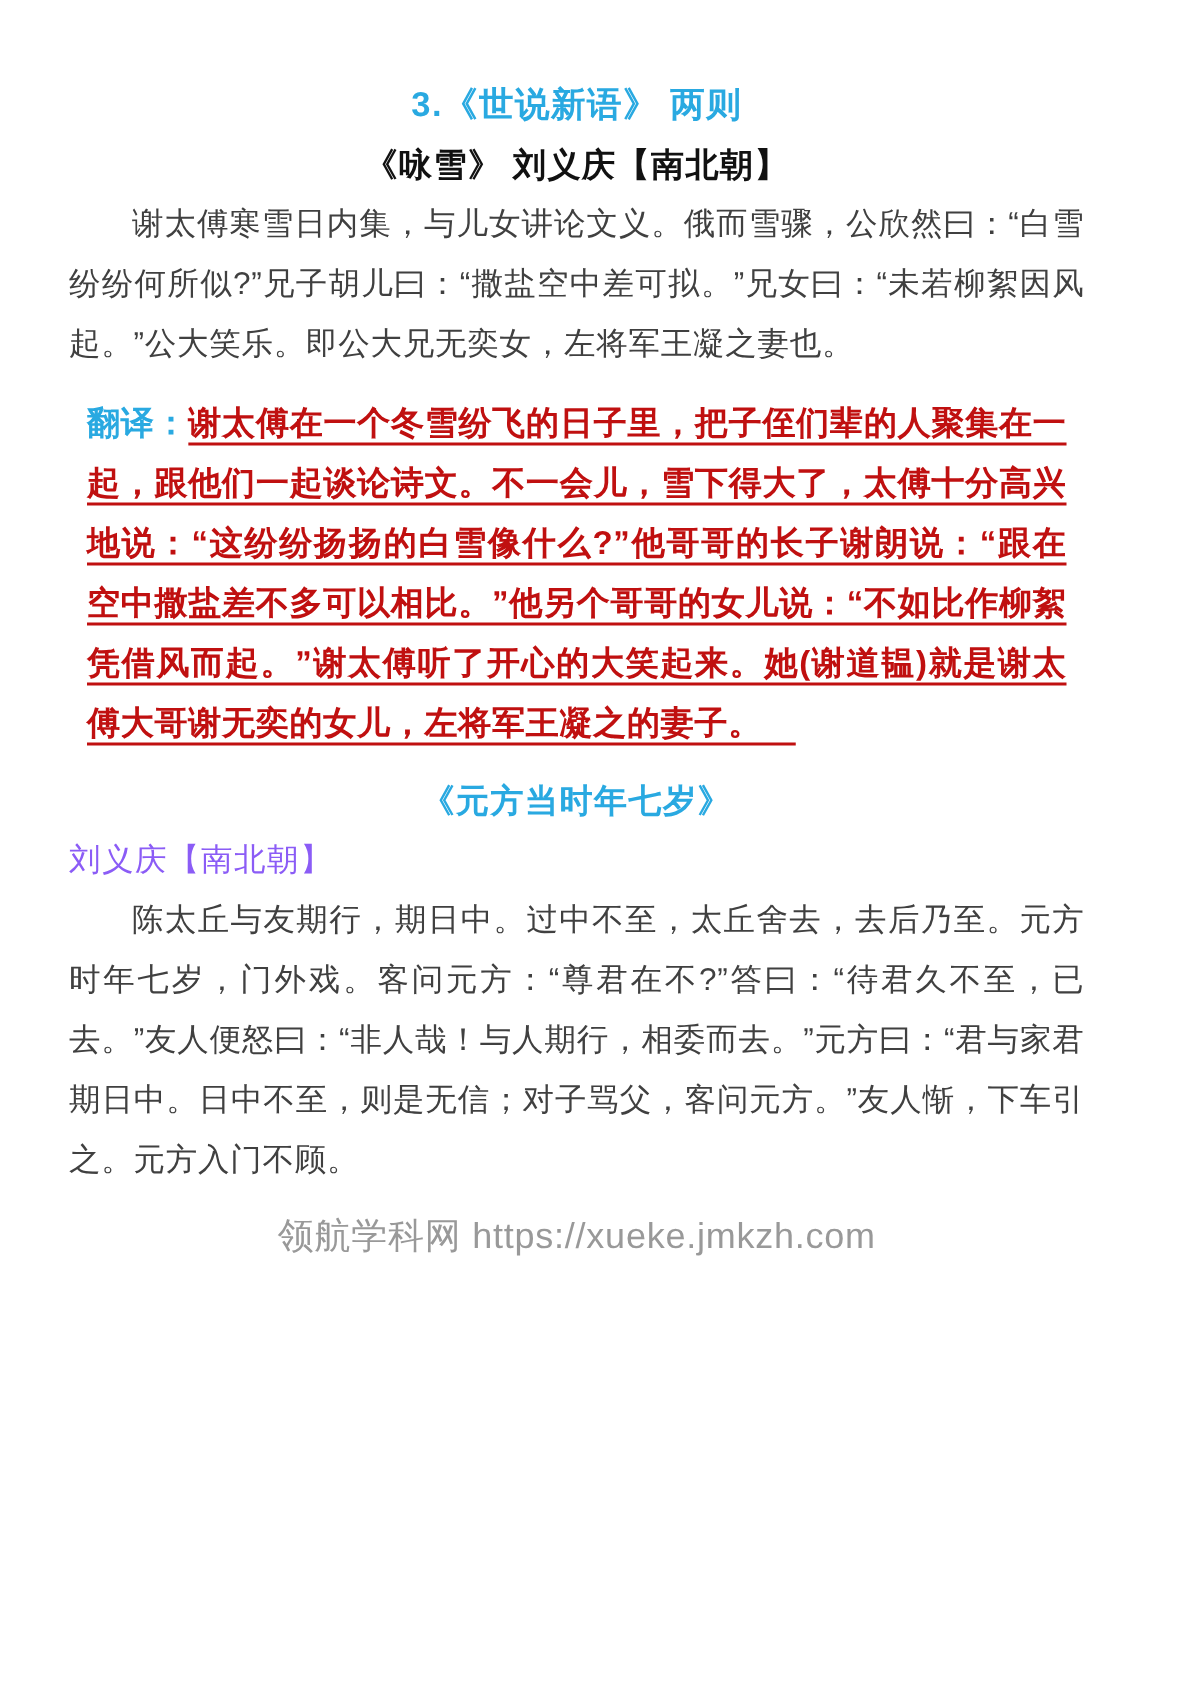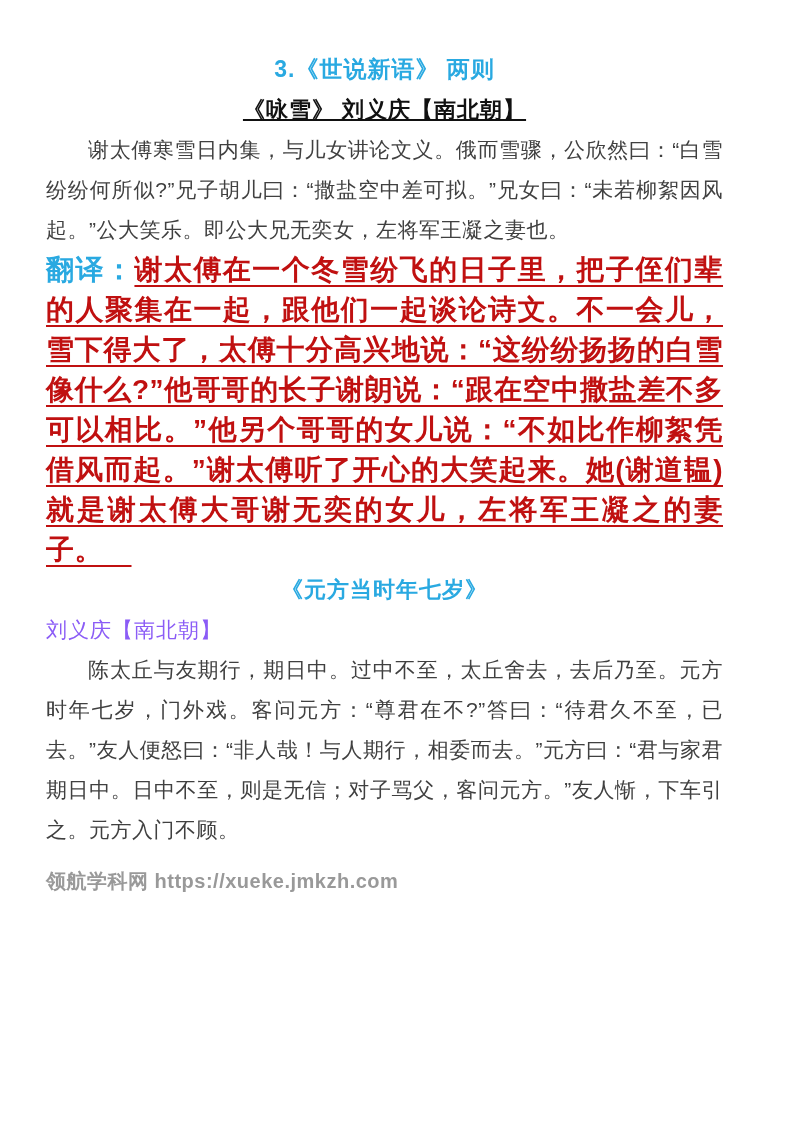--- a/index.html
+++ b/index.html
@@ -33,21 +33,20 @@
     letter-spacing: 1px;
   }
   .piece-heading {
     margin: 0;
     font-size: 22px;
     font-weight: bold;
     text-align: center;
     line-height: 40px;
     color: #111111;
     letter-spacing: 1px;
-    text-decoration: underline;
   }
   .section-title {
     margin: 0;
     font-size: 22px;
     font-weight: bold;
     text-align: center;
     line-height: 40px;
     color: #29a9e1;
     letter-spacing: 1px;
   }
@@ -63,43 +62,44 @@
   .classical {
     margin: 0;
     font-size: 21px;
     line-height: 40px;
     text-align: justify;
     text-indent: 2em;
     color: #404040;
     letter-spacing: 0.5px;
   }
   .translation {
-    margin: 0;
-    font-size: 28px;
+    margin: 12px;
+    font-size: 22px;
     line-height: 40px;
     text-align: justify;
     font-weight: bold;
     letter-spacing: 0.5px;
   }
   .trans-label {
     color: #29a9e1;
     text-decoration: none;
   }
   .trans-text {
     color: #c01010;
     text-decoration: underline;
     text-decoration-thickness: 2px;
     text-underline-offset: 6px;
   }
   .footer {
     margin-top: 16px;
-    font-size: 20px;
+    font-size: 24px;
+    text-align: center;
     line-height: 30px;
     color: #999999;
-    font-weight: bold;
+    font-weight: normal;
     letter-spacing: 0.5px;
   }
 </style>
 </head>
 <body>
 
 <div class="page">
 
   <h1 class="doc-title">3.《世说新语》 两则</h1>
 

